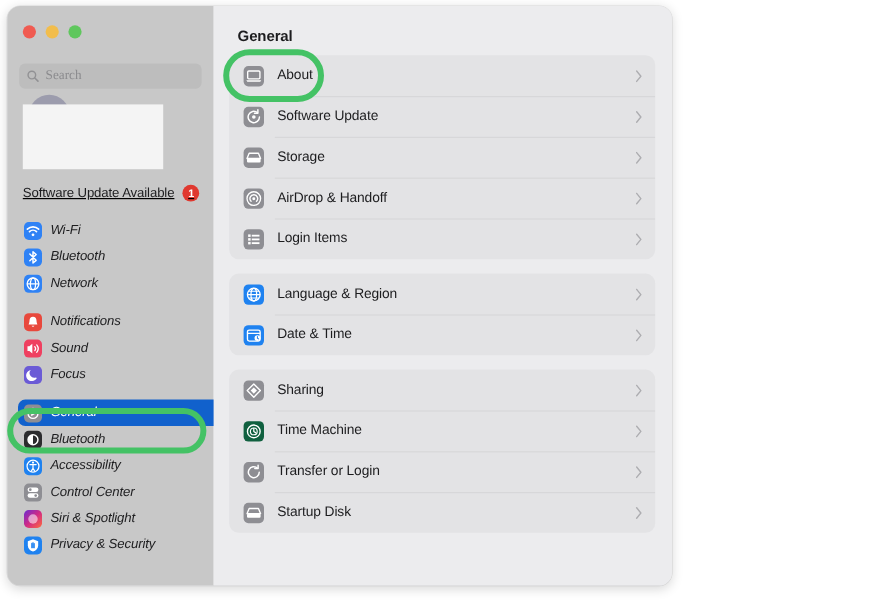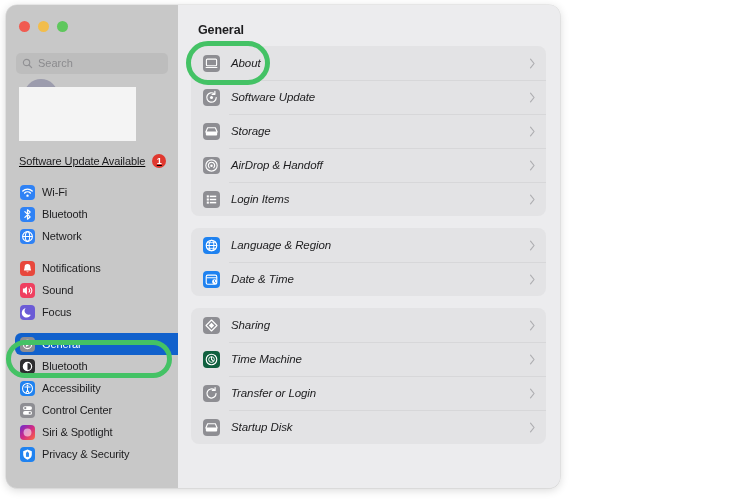--- a/index.html
+++ b/index.html
@@ -64,20 +64,21 @@
     left: 10px;
     top: 48px;
     width: 152px;
     height: 21px;
     background: #bdbdbd;
     border-radius: 5px;
     display: flex;
     align-items: center;
     padding: 0 6px;
     box-sizing: border-box;
+    font-family: Liberation Serif, serif;
   }
   .search-icon {
     width: 11px;
     height: 11px;
     flex: 0 0 11px;
     margin-right: 5px;
     opacity: 0.55;
   }
   .search-placeholder {
     font-size: 11px;
@@ -130,20 +131,21 @@
     text-align: center;
     margin-left: 7px;
     font-weight: 600;
   }
 
   .nav-groups {
     position: absolute;
     left: 0;
     top: 176px;
     width: 192px;
+    font-style: italic;
   }
   .nav-group { margin-bottom: 10px; }
 
   .nav-item {
     height: 22px;
     margin: 0 9px;
     padding: 0 5px;
     display: flex;
     align-items: center;
     border-radius: 6px;
@@ -186,21 +188,20 @@
     font-weight: 600;
     color: #1d1d1f;
     letter-spacing: -0.1px;
   }
 
   .groups {
     position: absolute;
     left: 13px;
     top: 41px;
     width: 355px;
-    font-style: italic;
   }
   .group {
     background: #e3e3e5;
     border-radius: 8px;
     margin-bottom: 12px;
     overflow: hidden;
   }
   .row {
     height: 34px;
     display: flex;

